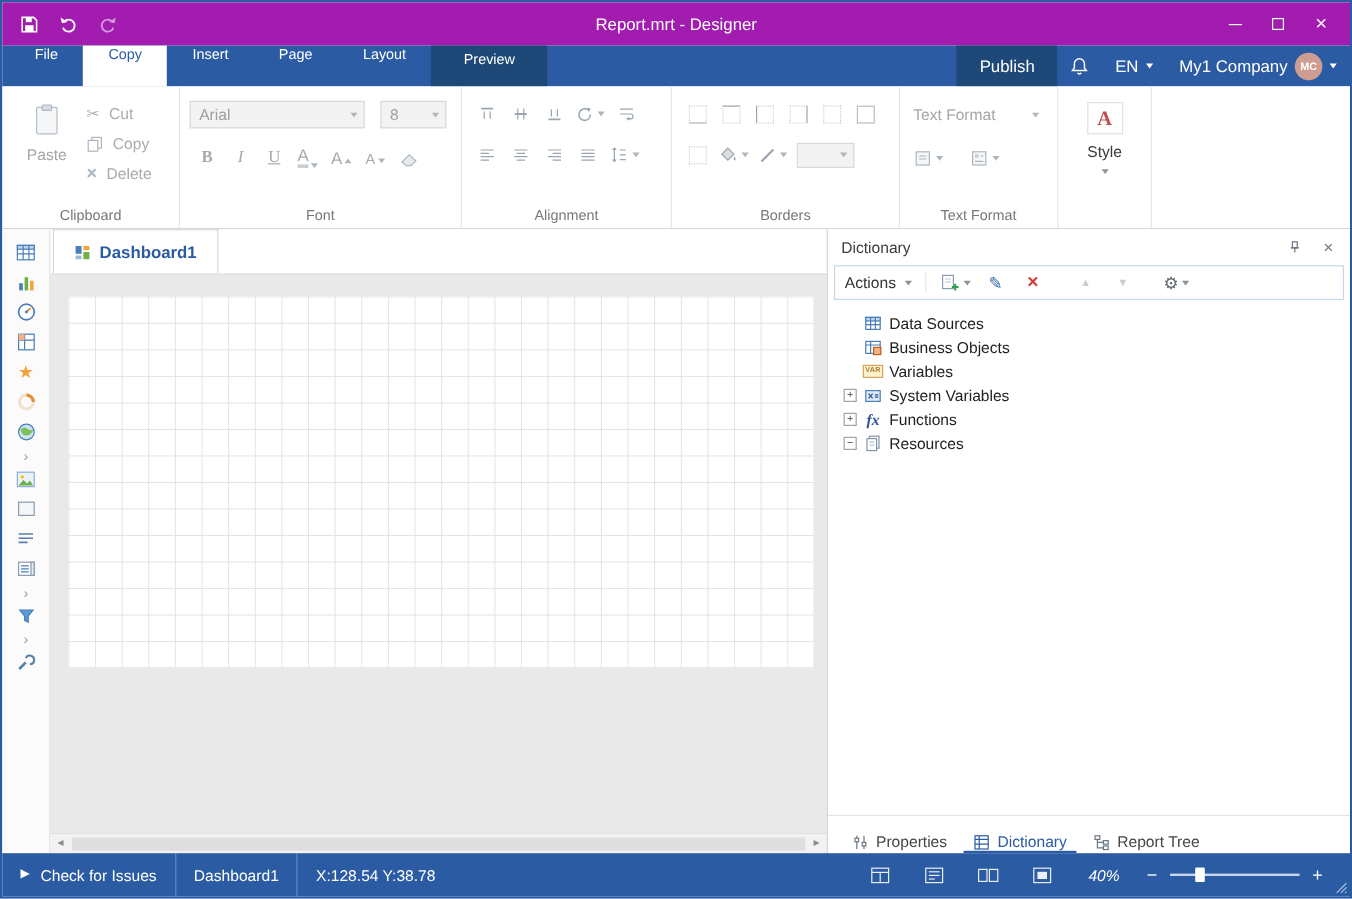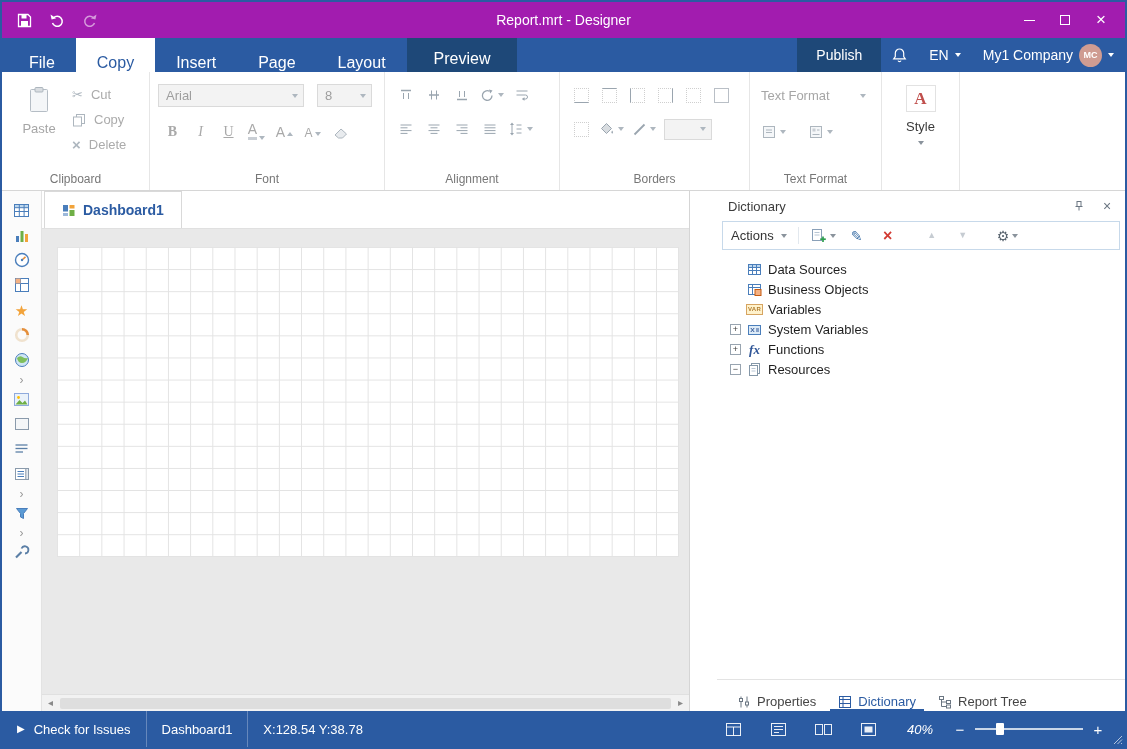--- a/index.html
+++ b/index.html
@@ -18,21 +18,21 @@
   .dim50 { opacity:.55; }
   .tb-title { flex:1; text-align:center; font-size:14px; }
   .win-controls { width:150px; display:flex; justify-content:flex-end; align-items:center; padding-right:6px; }
   .win-btn { width:36px; height:26px; display:flex; align-items:center; justify-content:center; font-size:17px; color:#fff; }
   .min-glyph { width:11px; height:0; border-top:1.5px solid #fff; display:block; }
   .max-glyph { width:10px; height:10px; border:1.5px solid #fff; display:block; }
 
   
   .menubar { height:34px; background:#2B5BA2; display:flex; align-items:stretch; color:#fff; flex:0 0 auto; }
   .menu-tabs { display:flex; padding-left:6px; }
-  .menu-tab { padding:0 21px; display:flex; align-items:flex-end; font-size:16px; }
+  .menu-tab { padding:0 21px; display:flex; align-items:flex-start; font-size:12px; }
   .menu-tab.active { background:#fff; color:#2B5BA2; }
   .menu-tab.dark { background:#1E4878; padding:4px 27px; }
   .menu-right { margin-left:auto; display:flex; align-items:center; }
   .publish-btn { background:#1E4878; height:100%; display:flex; align-items:center; padding:0 19px; font-size:14px; }
   .mr-item { display:flex; align-items:center; gap:6px; padding:0 11px; height:100%; font-size:14px; }
   .avatar { width:23px; height:23px; border-radius:50%; background:#CF9C92; color:#fff; font-size:9px; display:flex; align-items:center; justify-content:center; font-weight:bold; }
 
   
   .ribbon { height:119px; background:#fff; border-bottom:1px solid #D6D6D6; display:flex; flex:0 0 auto; }
   .rgroup { position:relative; border-right:1px solid #E6E6E6; padding-top:12px; }
@@ -85,21 +85,21 @@
   .doc-tab { display:flex; align-items:center; gap:7px; padding:0 17px; background:#fff; border:1px solid #D9D9D9; border-bottom:none; color:#2B5BA2; font-weight:bold; font-size:14px; }
   .viewport { flex:1; position:relative; background:#E9E9E9; overflow:hidden; border-top:1px solid #E0E0E0; }
   .paper { position:absolute; left:15px; top:18px; width:622px; height:310px; background-color:#fff;
            background-image: linear-gradient(to right,#E3E3E3 1px,transparent 1px), linear-gradient(to bottom,#E3E3E3 1px,transparent 1px);
            background-size:22.2px 22.1px; border-right:1px solid #E3E3E3; border-bottom:1px solid #E3E3E3; }
   .hscroll { height:17px; background:#F2F2F2; border-top:1px solid #E0E0E0; display:flex; align-items:center; }
   .hs-btn { width:17px; text-align:center; color:#8A8A8A; font-size:10px; line-height:1; }
   .hs-thumb { flex:1; margin:2px 1px; height:11px; background:#DEDEDE; border-radius:2px; }
 
   
-  .rightpanel { width:436px; flex:0 0 auto; background:#fff; border-left:1px solid #D5D5D5; display:flex; flex-direction:column;padding-left:27px; }
+  .rightpanel { width:436px; flex:0 0 auto; background:#fff; border-left:1px solid #D5D5D5; display:flex; flex-direction:column; }
   .rp-header { height:30px; display:flex; align-items:center; padding:0 9px 0 11px; gap:10px; }
   .rp-title { flex:1; color:#3C3C3C; }
   .rp-hbtn { width:18px; height:18px; display:flex; align-items:center; justify-content:center; color:#6B7682; font-size:14px; line-height:1; }
   .rp-toolbar { margin:0 5px; border:1px solid #C7D9EA; height:29px; display:flex; align-items:center; padding:0 8px; gap:11px; flex:0 0 auto; }
   .actions-btn { display:flex; align-items:center; gap:7px; color:#333; }
   .vsep { width:1px; height:17px; background:#E2E8EE; }
   .rp-tool { min-width:20px; height:20px; display:flex; align-items:center; justify-content:center; gap:3px; }
   .pencil { color:#3A6EA5; font-size:14px; line-height:1; }
   .redx { color:#D23B33; font-size:16px; font-weight:bold; line-height:1; }
   .arrdis { color:#C6CCD2; font-size:9px; line-height:1; }

